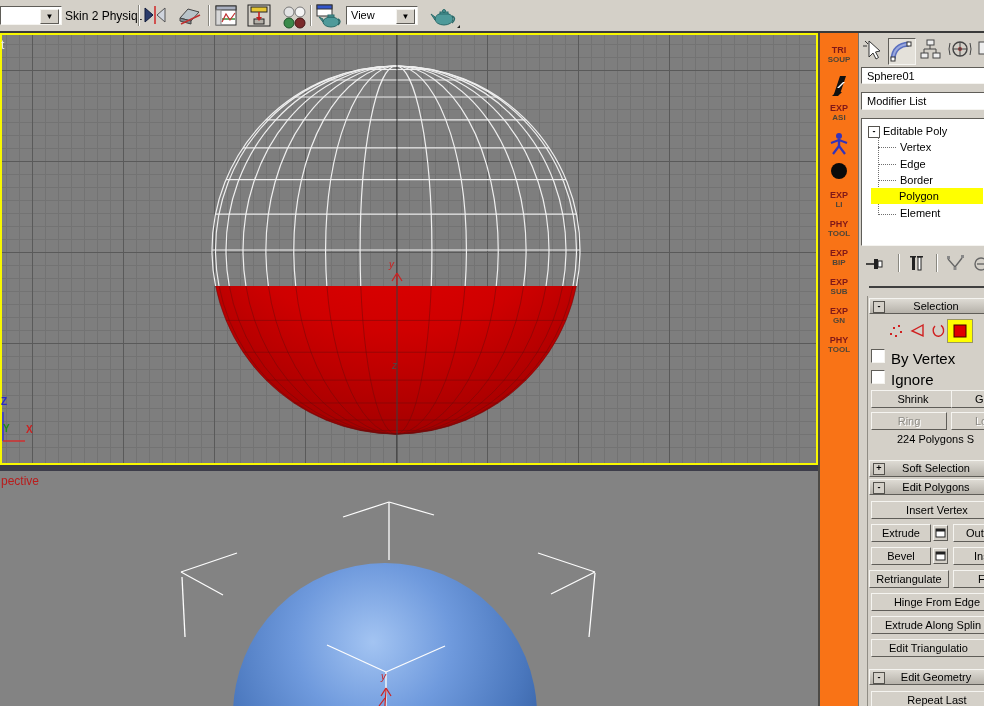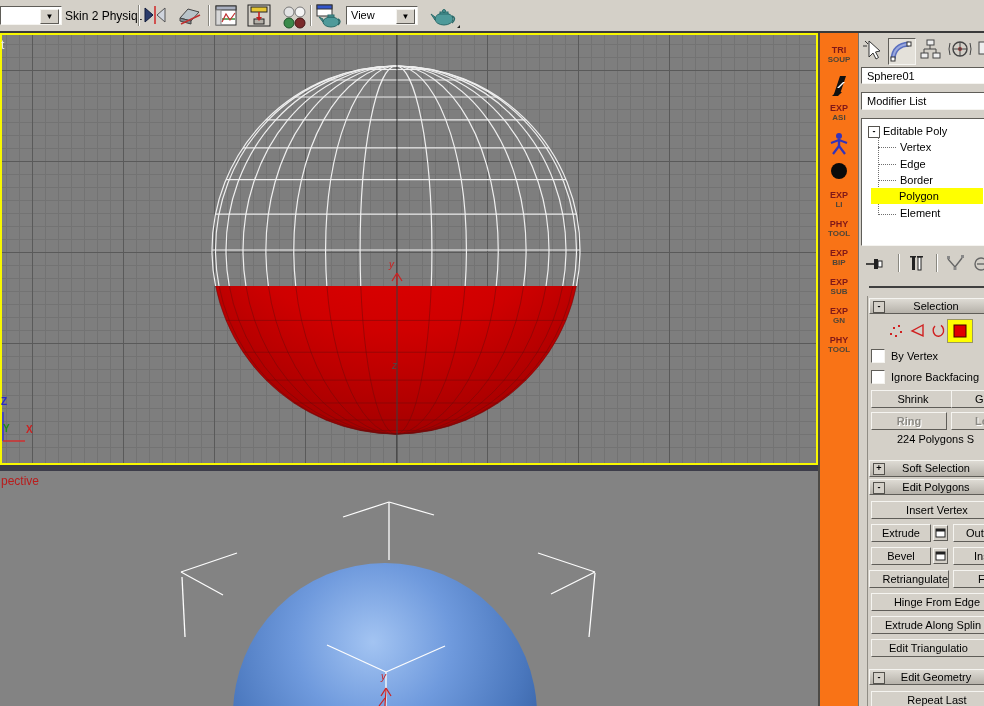--- a/index.html
+++ b/index.html
@@ -36,28 +36,28 @@
   .mbtn .l1{display:block;font-weight:bold;font-size:9px;line-height:10px;color:#801818;letter-spacing:0px;}
   .mbtn .l2{display:block;font-weight:bold;font-size:8px;line-height:9px;color:#4d4538;}
   
   #panel{left:858px;top:33px;width:126px;height:673px;background:#d4d0c8;border-left:1px solid #76746e;box-sizing:border-box;padding-left:42px;}
   .tab{position:absolute;top:5px;width:26px;height:25px;background:#d4d0c8;}
   .tab.active{background:#e4e1da;border:1px solid;border-color:#5f5d58 #f5f4f0 #f5f4f0 #5f5d58;}
   .inset{position:absolute;background:#fff;border:1px solid;border-color:#5f5d58 #f5f4f0 #f5f4f0 #5f5d58;box-sizing:border-box;}
   .btn{position:absolute;background:#d4d0c8;border:1px solid;border-color:#f5f4f0 #5f5d58 #5f5d58 #f5f4f0;
        box-sizing:border-box;font-size:11px;text-align:center;line-height:16px;height:18px;cursor:pointer;overflow:hidden;white-space:nowrap;}
   .btn.frag{text-align:left;}
-  .btn.disabled{color:#8c8a84;text-shadow:1px 1px 0 #fff;font-weight:bold;}
+  .btn.disabled{color:#8c8a84;text-shadow:1px 1px 0 #fff;}
   .rhead{position:absolute;height:16px;background:linear-gradient(#dedbd4,#b6b2aa);border:1px solid;
          border-color:#f5f4f0 #5f5d58 #5f5d58 #f5f4f0;box-sizing:border-box;font-size:11px;text-align:center;
          line-height:14px;cursor:pointer;overflow:hidden;white-space:nowrap;}
   .pmbox{position:absolute;left:3px;top:2px;width:10px;height:10px;background:#d4d0c8;border:1px solid #55534e;
          font-size:9px;line-height:8px;text-align:center;font-weight:bold;}
   .chk{position:absolute;width:12px;height:12px;background:#fff;border:1px solid;border-color:#5f5d58 #f5f4f0 #f5f4f0 #5f5d58;cursor:pointer;}
-  .chklab{position:absolute;font-size:11px;}
+  .chklab{position:absolute;font-size:15px;}
   .srow{position:absolute;left:1px;right:1px;height:16px;line-height:16px;white-space:nowrap;cursor:pointer;}
   .srow .lab{position:absolute;left:37px;top:0;}
   .yellow{background:#ffff00;}
   .treeV{position:absolute;border-left:1px dotted #6f6f6f;width:0;}
   .treeH{position:absolute;border-top:1px dotted #6f6f6f;height:0;}
   .statusline{position:absolute;font-size:11px;white-space:nowrap;overflow:hidden;}
   .sepline{position:absolute;background:#3f3f3f;}
   .rollbracket{position:absolute;border-left:1px solid #8f8c84;width:0;}
   .mini{position:absolute;width:15px;height:16px;background:#d4d0c8;border:1px solid;border-color:#f5f4f0 #5f5d58 #5f5d58 #f5f4f0;box-sizing:border-box;cursor:pointer;}
 </style>
@@ -461,21 +461,21 @@
     </div>
     <div class="btn frag" style="left:94px;top:491px;width:50px;padding-left:12px;">Outli</div>
     <div class="btn" style="left:12px;top:514px;width:60px;">Bevel</div>
     <div class="mini" style="left:74px;top:515px;">
       <svg width="13" height="14" viewBox="0 0 13 14">
         <rect x="2" y="3" width="9" height="8" fill="#fff" stroke="#222"></rect>
           <rect x="2" y="3" width="9" height="2.5" fill="#222"></rect>
       </svg>
     </div>
     <div class="btn frag" style="left:94px;top:514px;width:50px;padding-left:20px;">Inse</div>
-    <div class="btn" style="left:10px;top:537px;width:80px;text-align:right;">Retriangulate</div>
+    <div class="btn" style="left:10px;top:537px;width:80px;">Retriangulate</div>
     <div class="btn frag" style="left:94px;top:537px;width:50px;padding-left:24px;">F</div>
     <div class="btn" style="left:12px;top:560px;width:132px;">Hinge From Edge</div>
     <div class="btn frag" style="left:12px;top:583px;width:132px;padding-left:13px;">Extrude Along Splin</div>
     <div class="btn frag" style="left:12px;top:606px;width:132px;padding-left:17px;">Edit Triangulatio</div>
 
     <div class="rhead" style="left:10px;top:636px;width:134px;">
       <span class="pmbox">-</span>
       <span>Edit Geometry</span>
     </div>
     <div class="btn" style="left:12px;top:658px;width:132px;">Repeat Last</div>

